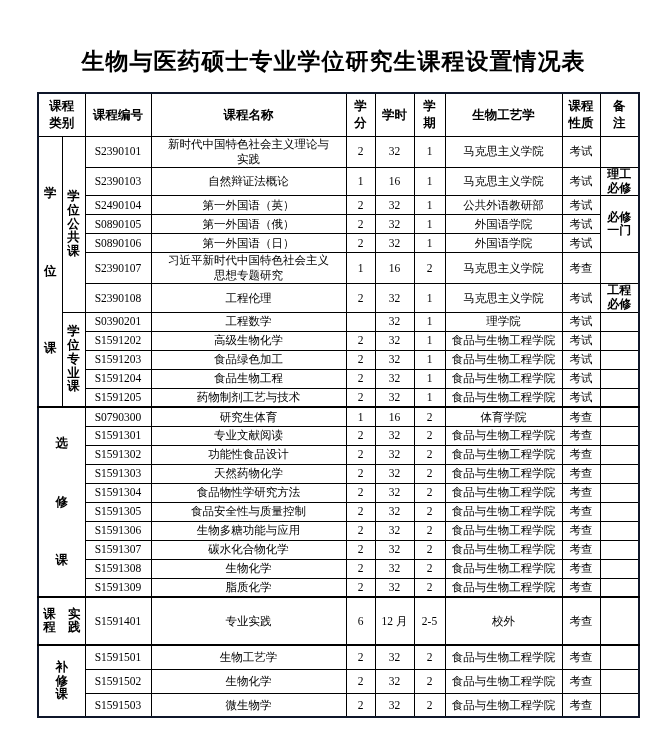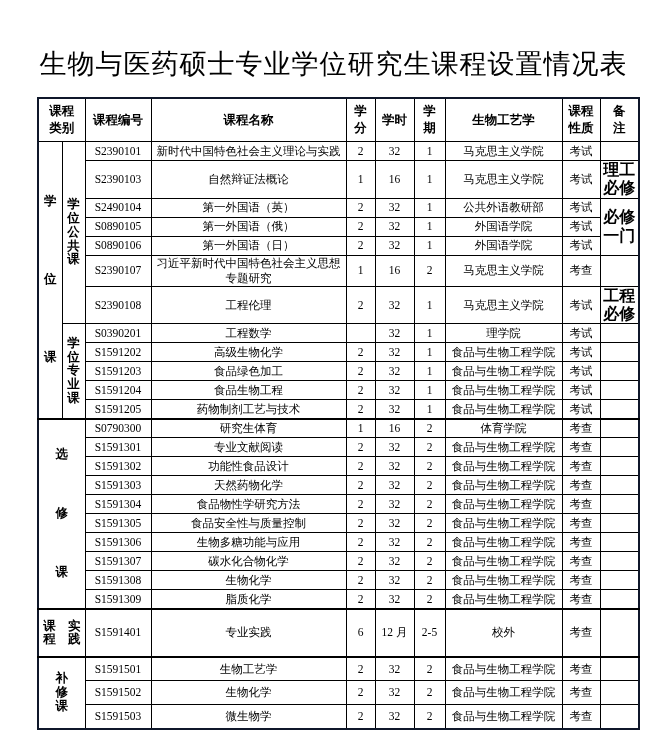--- a/index.html
+++ b/index.html
@@ -3,21 +3,21 @@
 <meta charset="utf-8">
 <style>
   html,body{margin:0;padding:0;background:#ffffff;}
   body{
     width:667px;height:734px;position:relative;color:#000;
     font-family:"Liberation Serif","DejaVu Serif",serif;
     -webkit-font-smoothing:antialiased;
   }
   .page-title{
     margin:46px 0 15px 0;text-align:center;
-    font-size:27px;font-weight:normal;letter-spacing:1px;
+    font-size:23px;font-weight:bold;letter-spacing:1px;
     font-family:"Liberation Serif","DejaVu Serif",serif;
   }
   table.courses{
     border-collapse:collapse;table-layout:fixed;
     margin-left:37px;width:601px;border:2px solid #0f172a;
   }
   th,td{
     border:1px solid #000;padding:0 2px;text-align:center;vertical-align:middle;
     font-size:11.5px;line-height:1.3;overflow:hidden;
   }
@@ -25,23 +25,23 @@
     height:42px;font-weight:bold;white-space:pre-line;font-size:12.5px;line-height:1.35;
     font-family:"Liberation Sans","DejaVu Sans",sans-serif;
   }
   tbody tr{height:19px;}
   tbody tr.row-practice{height:48px;}
   tbody tr.row-supp{height:24px;}
   tbody tr.section-start td{border-top:2px solid #000;margin-top:37px;}
   td.cell-id,td.cell-credits,td.cell-hours,td.cell-sem{
     font-family:"Liberation Serif","DejaVu Serif",serif;
   }
-  td.cell-name{padding:0 4px;}
+  td.cell-name{padding:0 16px;}
   td.cell-remark{
-    font-weight:bold;font-size:16px;line-height:1.15;white-space:pre-line;padding:0 1px;
+    font-weight:bold;font-size:12px;line-height:1.15;white-space:pre-line;padding:0 1px;
     font-family:"Liberation Sans","DejaVu Sans",sans-serif;
   }
   td.vcat{
     font-weight:bold;font-size:12.5px;padding:0;
     font-family:"Liberation Sans","DejaVu Sans",sans-serif;
   }
   .vstack{display:flex;flex-direction:column;align-items:center;justify-content:center;line-height:1.1;margin:0 auto;}
   td.vcat.spread .vstack{justify-content:space-around;}
   .v2col{display:flex;flex-direction:row;justify-content:center;gap:4px;}
   .v2col .vstack{line-height:1.05;}

